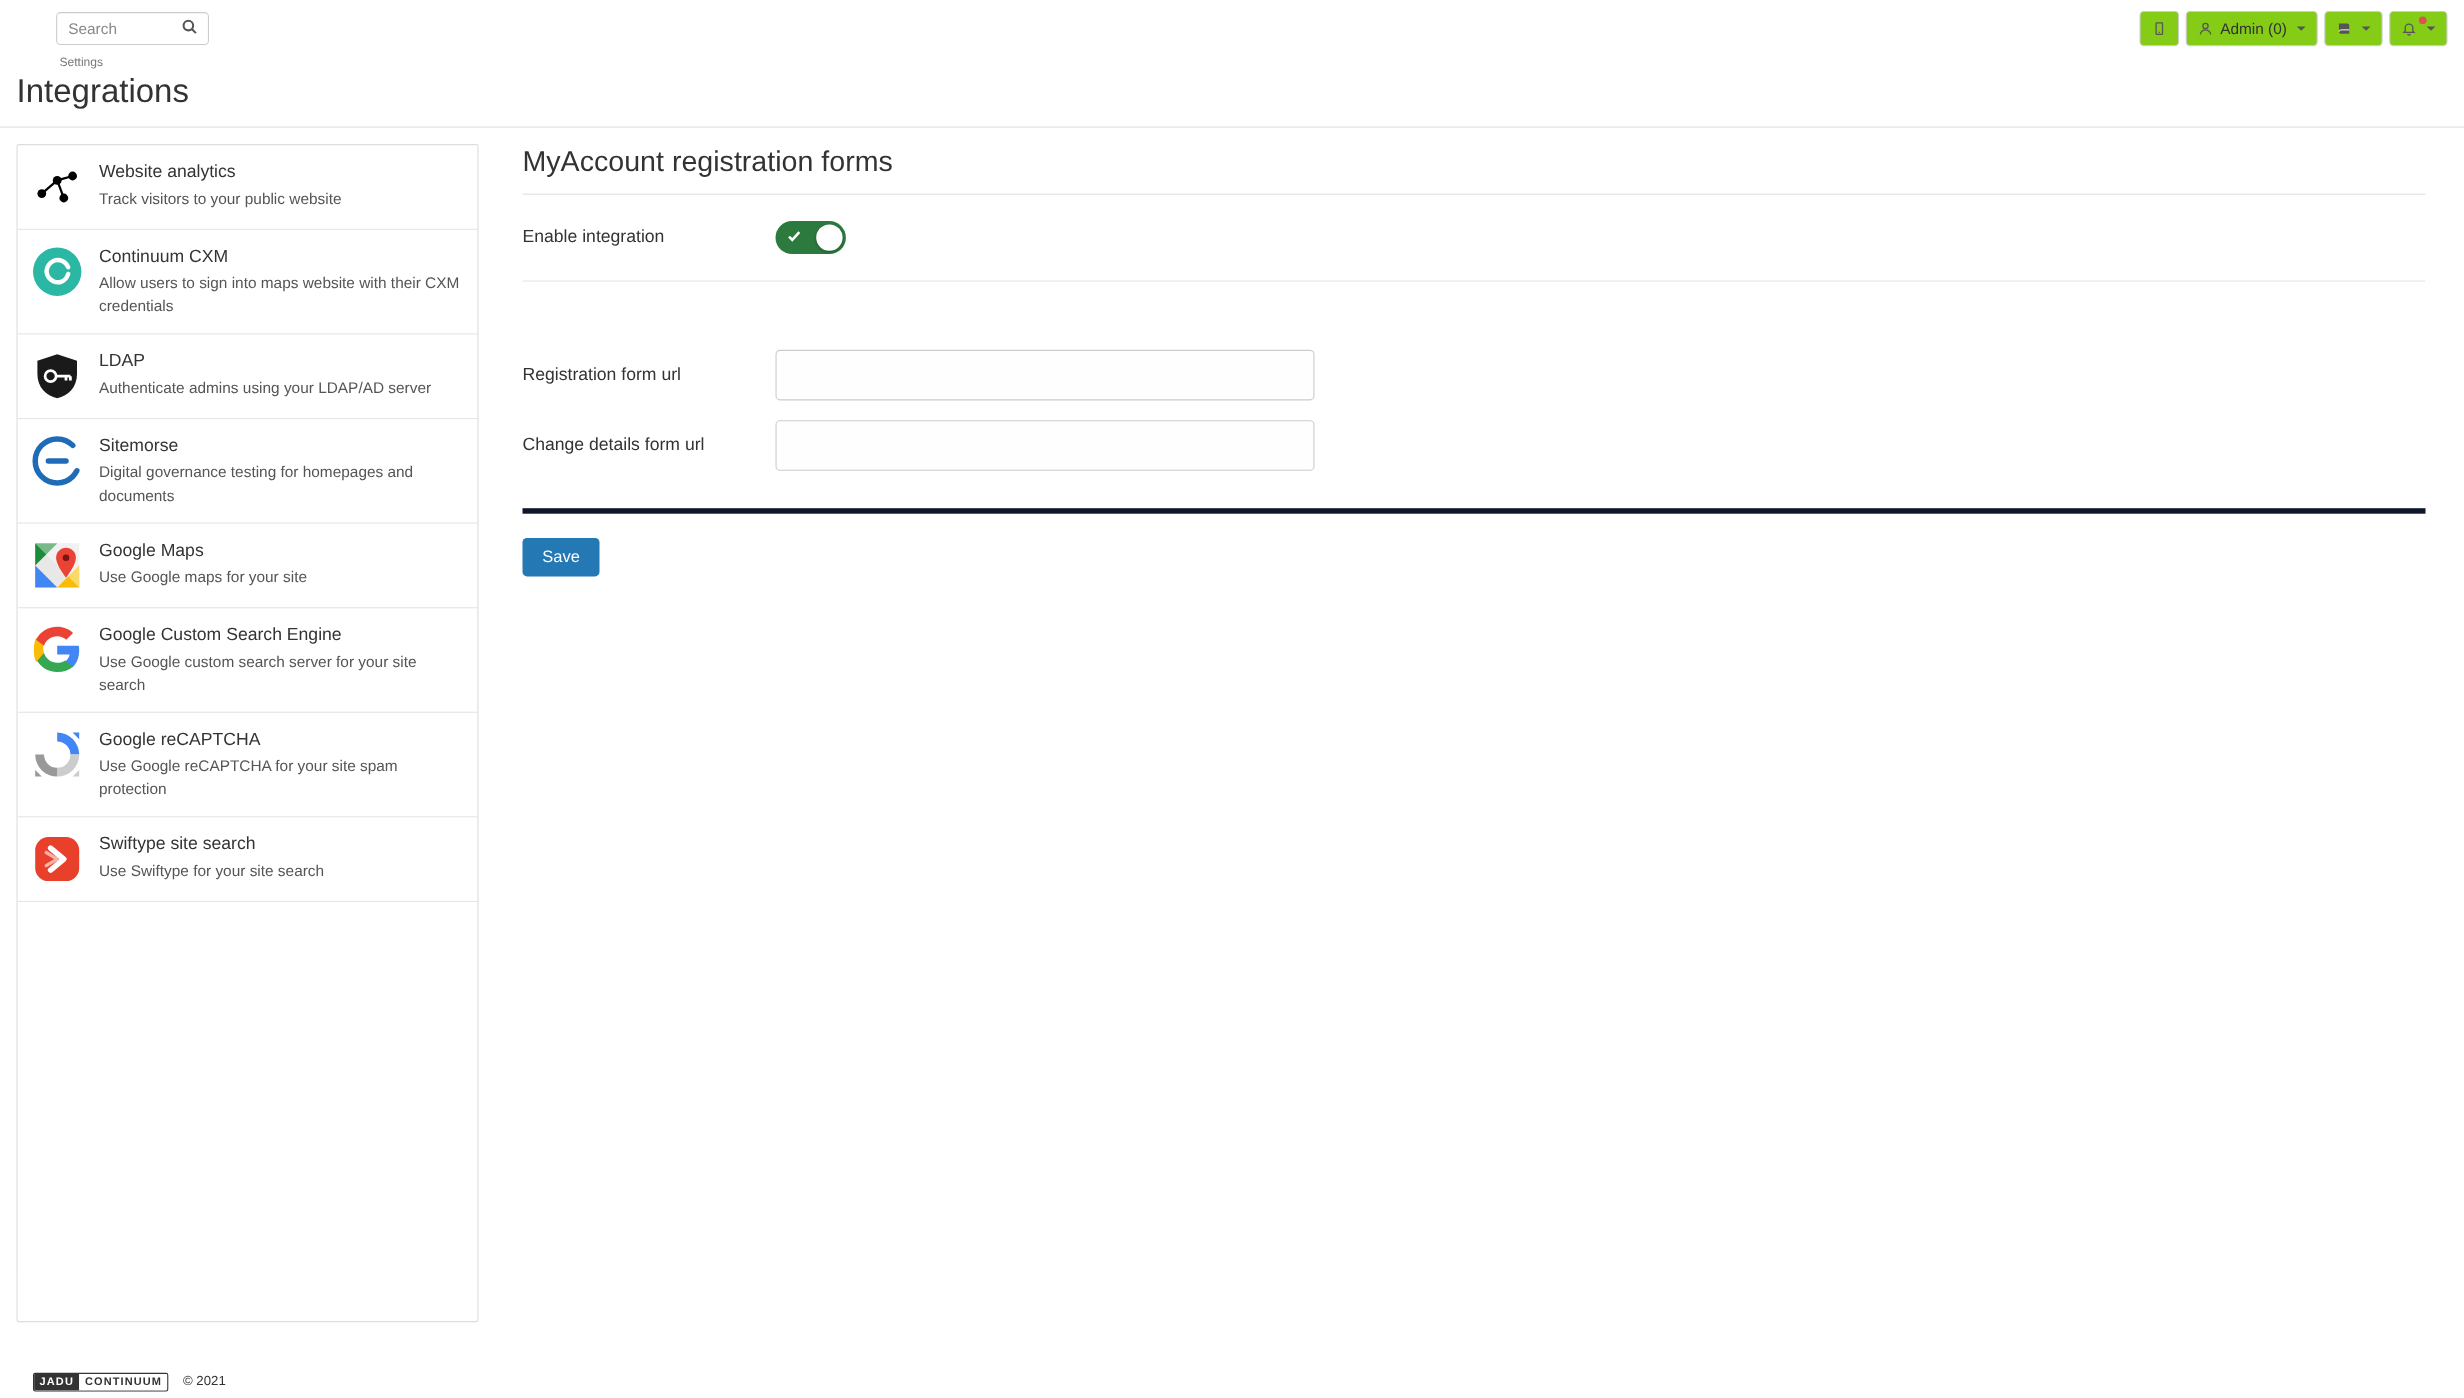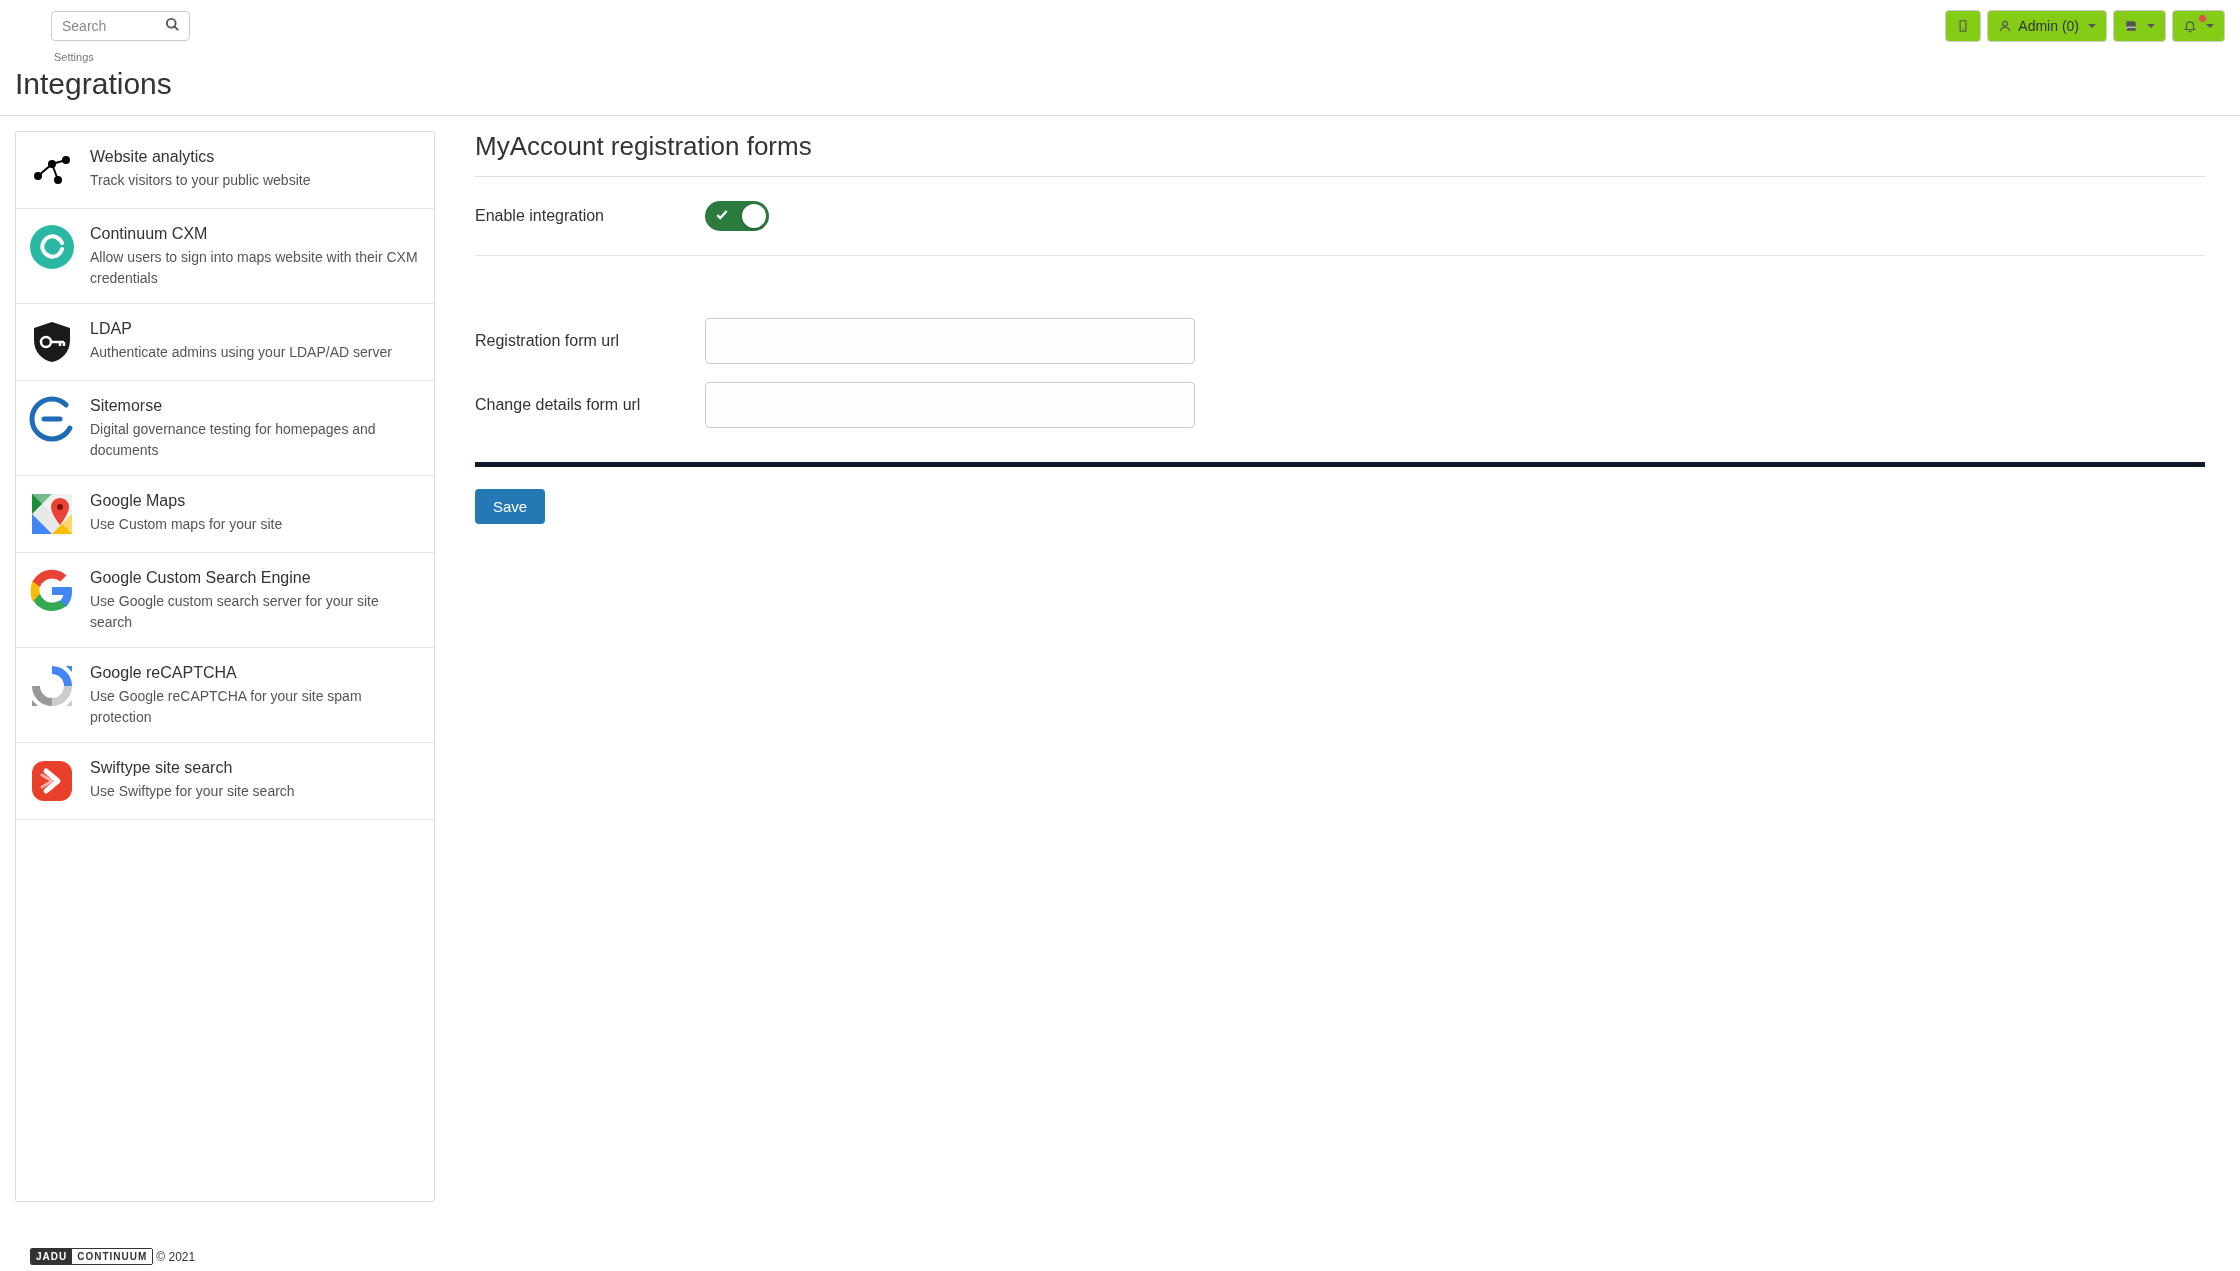--- a/index.html
+++ b/index.html
@@ -235,22 +235,21 @@
       cursor: pointer;
     }
     .footer {
       position: fixed;
       left: 0;
       bottom: 0;
       width: 100%;
       background: #fff;
       padding: 6px 30px;
       display: flex;
-      align-items: center;
-      gap: 3px;
+      gap: 13px;
       font-size: 12px;
       color: #333;
     }
     .footer-logo {
       display: inline-flex;
       align-items: center;
       border: 1px solid #333;
       border-radius: 2px;
       overflow: hidden;
       font-size: 10px;
@@ -390,21 +389,21 @@
               <polygon points="4,4 24,4 4,24" fill="#1a8c3a"></polygon>
               <polygon points="4,24 4,44 24,44" fill="#4285f4"></polygon>
               <polygon points="24,44 44,44 44,24" fill="#fbbc05"></polygon>
               <polygon points="4,4 44,44 44,4" fill="#fff" opacity="0.4"></polygon>
               <path d="M32 8c-5 0-9 4-9 9 0 7 9 18 9 18s9-11 9-18c0-5-4-9-9-9z" fill="#ea4335"></path>
               <circle cx="32" cy="17" r="3" fill="#7a1414"></circle>
             </svg>
         </div>
         <div class="sidebar-item-text">
           <div class="sidebar-item-title">Google Maps</div>
-          <div class="sidebar-item-desc">Use Custom maps for your site</div>
+          <div class="sidebar-item-desc">Use Google maps for your site</div>
         </div>
       </div>
 
       <div class="sidebar-item">
         <div class="sidebar-item-icon">
           <svg width="48" height="48" viewBox="0 0 48 48">
               <path d="M44 24c0-1.4-.1-2.8-.4-4H24v8h11.3c-.5 2.6-2 4.9-4.3 6.4v5.3h7C42 36 44 30.5 44 24z" fill="#4285f4"></path>
               <path d="M24 44c5.8 0 10.7-1.9 14.3-5.2l-7-5.3c-1.9 1.3-4.4 2.1-7.3 2.1-5.6 0-10.3-3.8-12-8.9H4.8v5.5C8.3 39.4 15.6 44 24 44z" fill="#34a853"></path>
               <path d="M12 26.7c-.4-1.3-.7-2.6-.7-4s.2-2.7.7-4v-5.5H4.8C3.4 16.1 2.7 19.9 2.7 24s.7 7.9 2.1 10.8L12 26.7z" fill="#fbbc05"></path>
               <path d="M24 11.4c3.2 0 6 1.1 8.2 3.2l6.2-6.2C34.7 4.8 29.8 2.7 24 2.7 15.6 2.7 8.3 7.3 4.8 14.5L12 20c1.7-5.1 6.4-8.6 12-8.6z" fill="#ea4335"></path>

